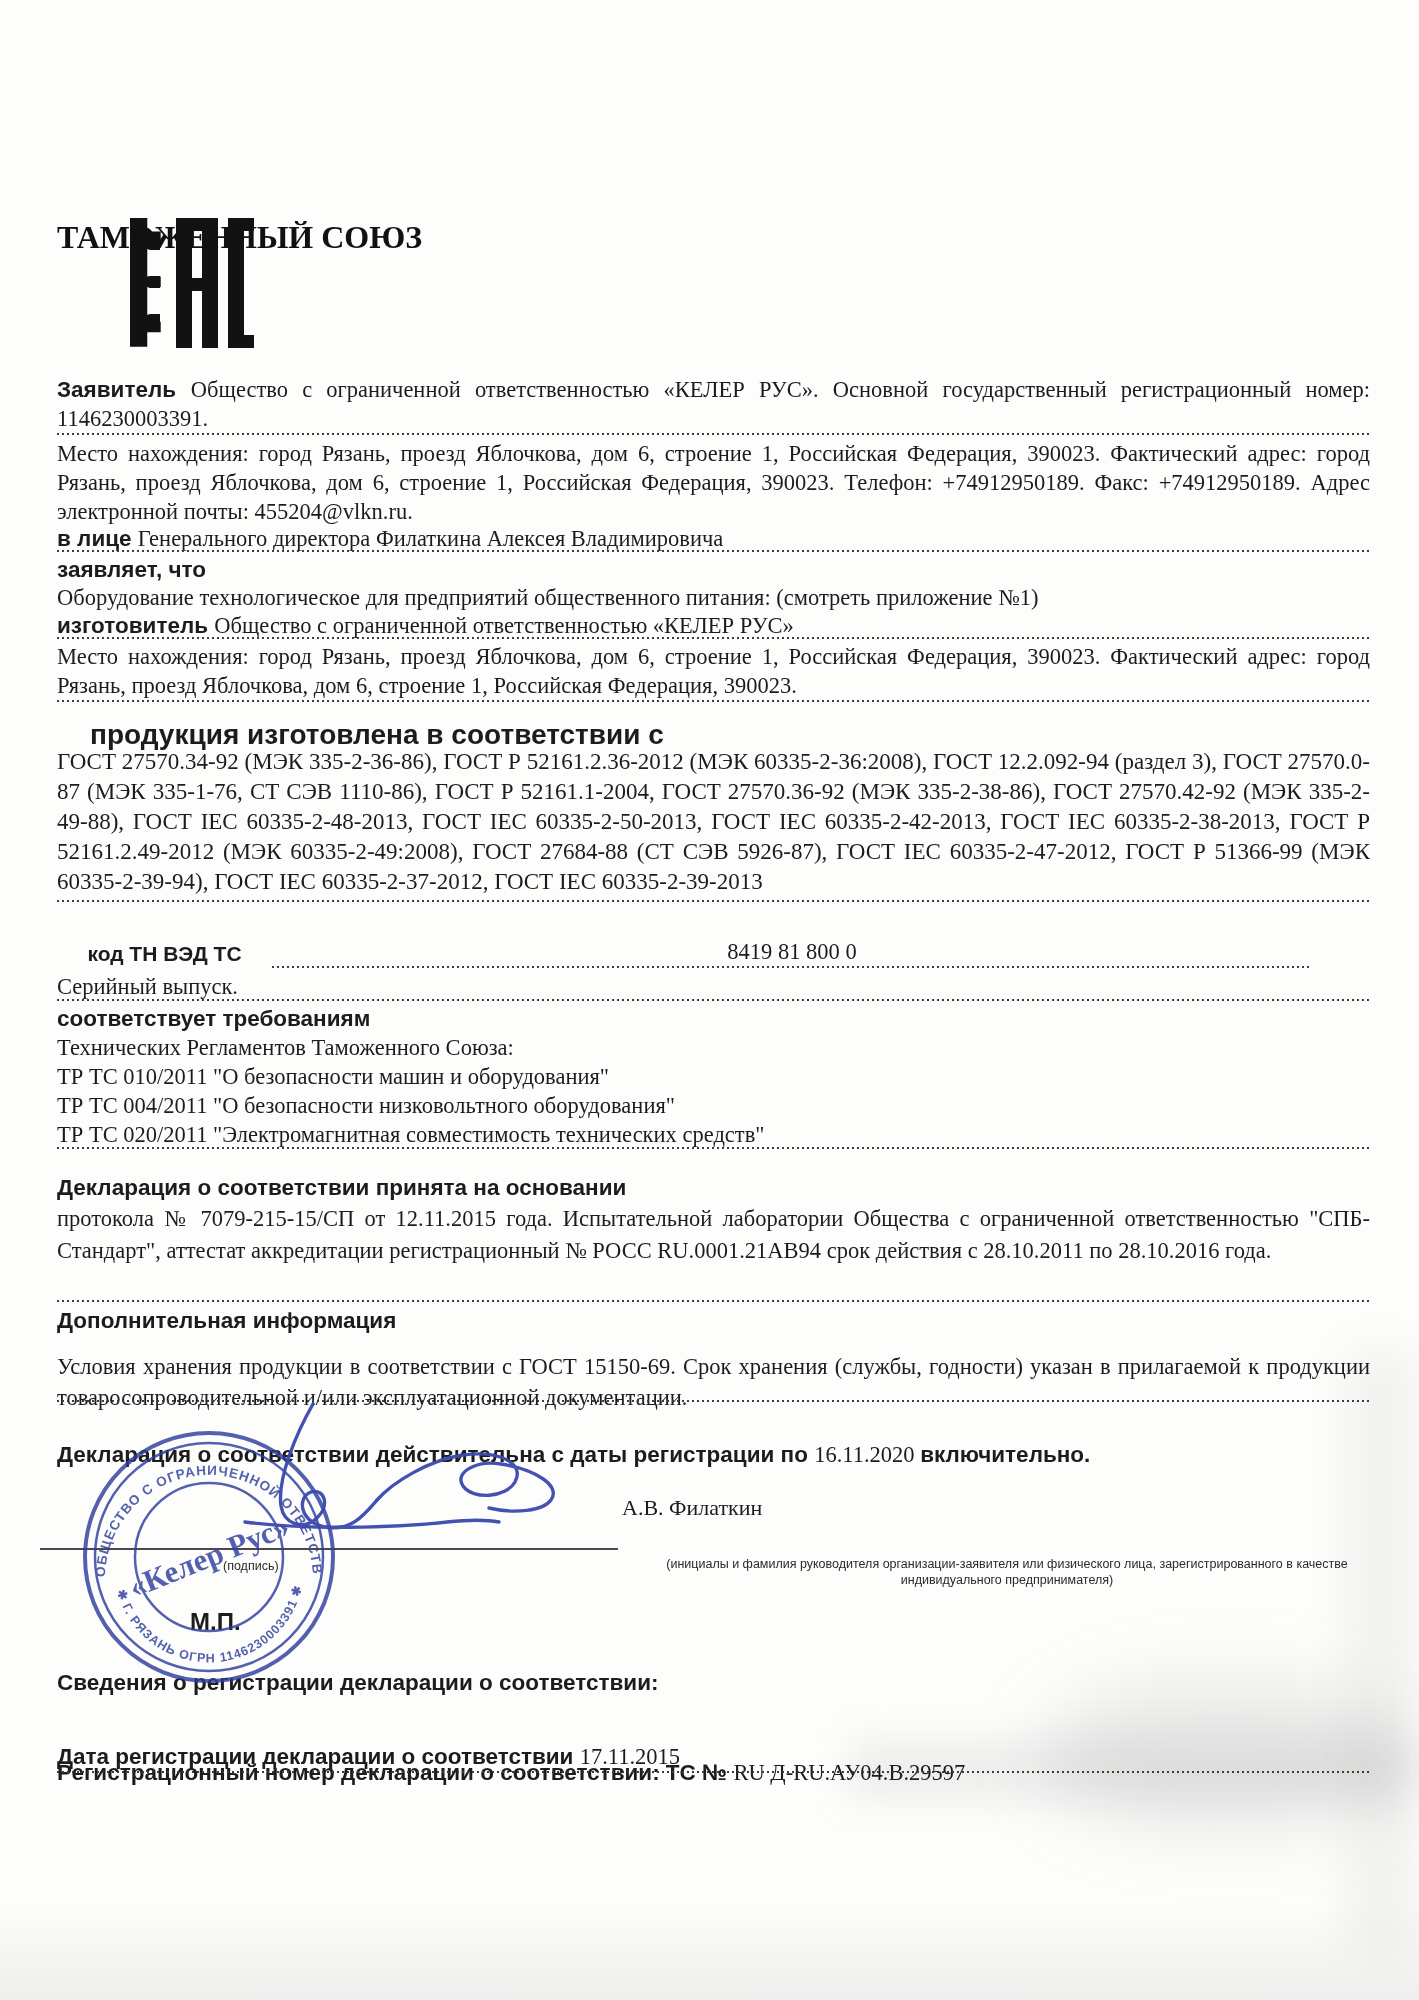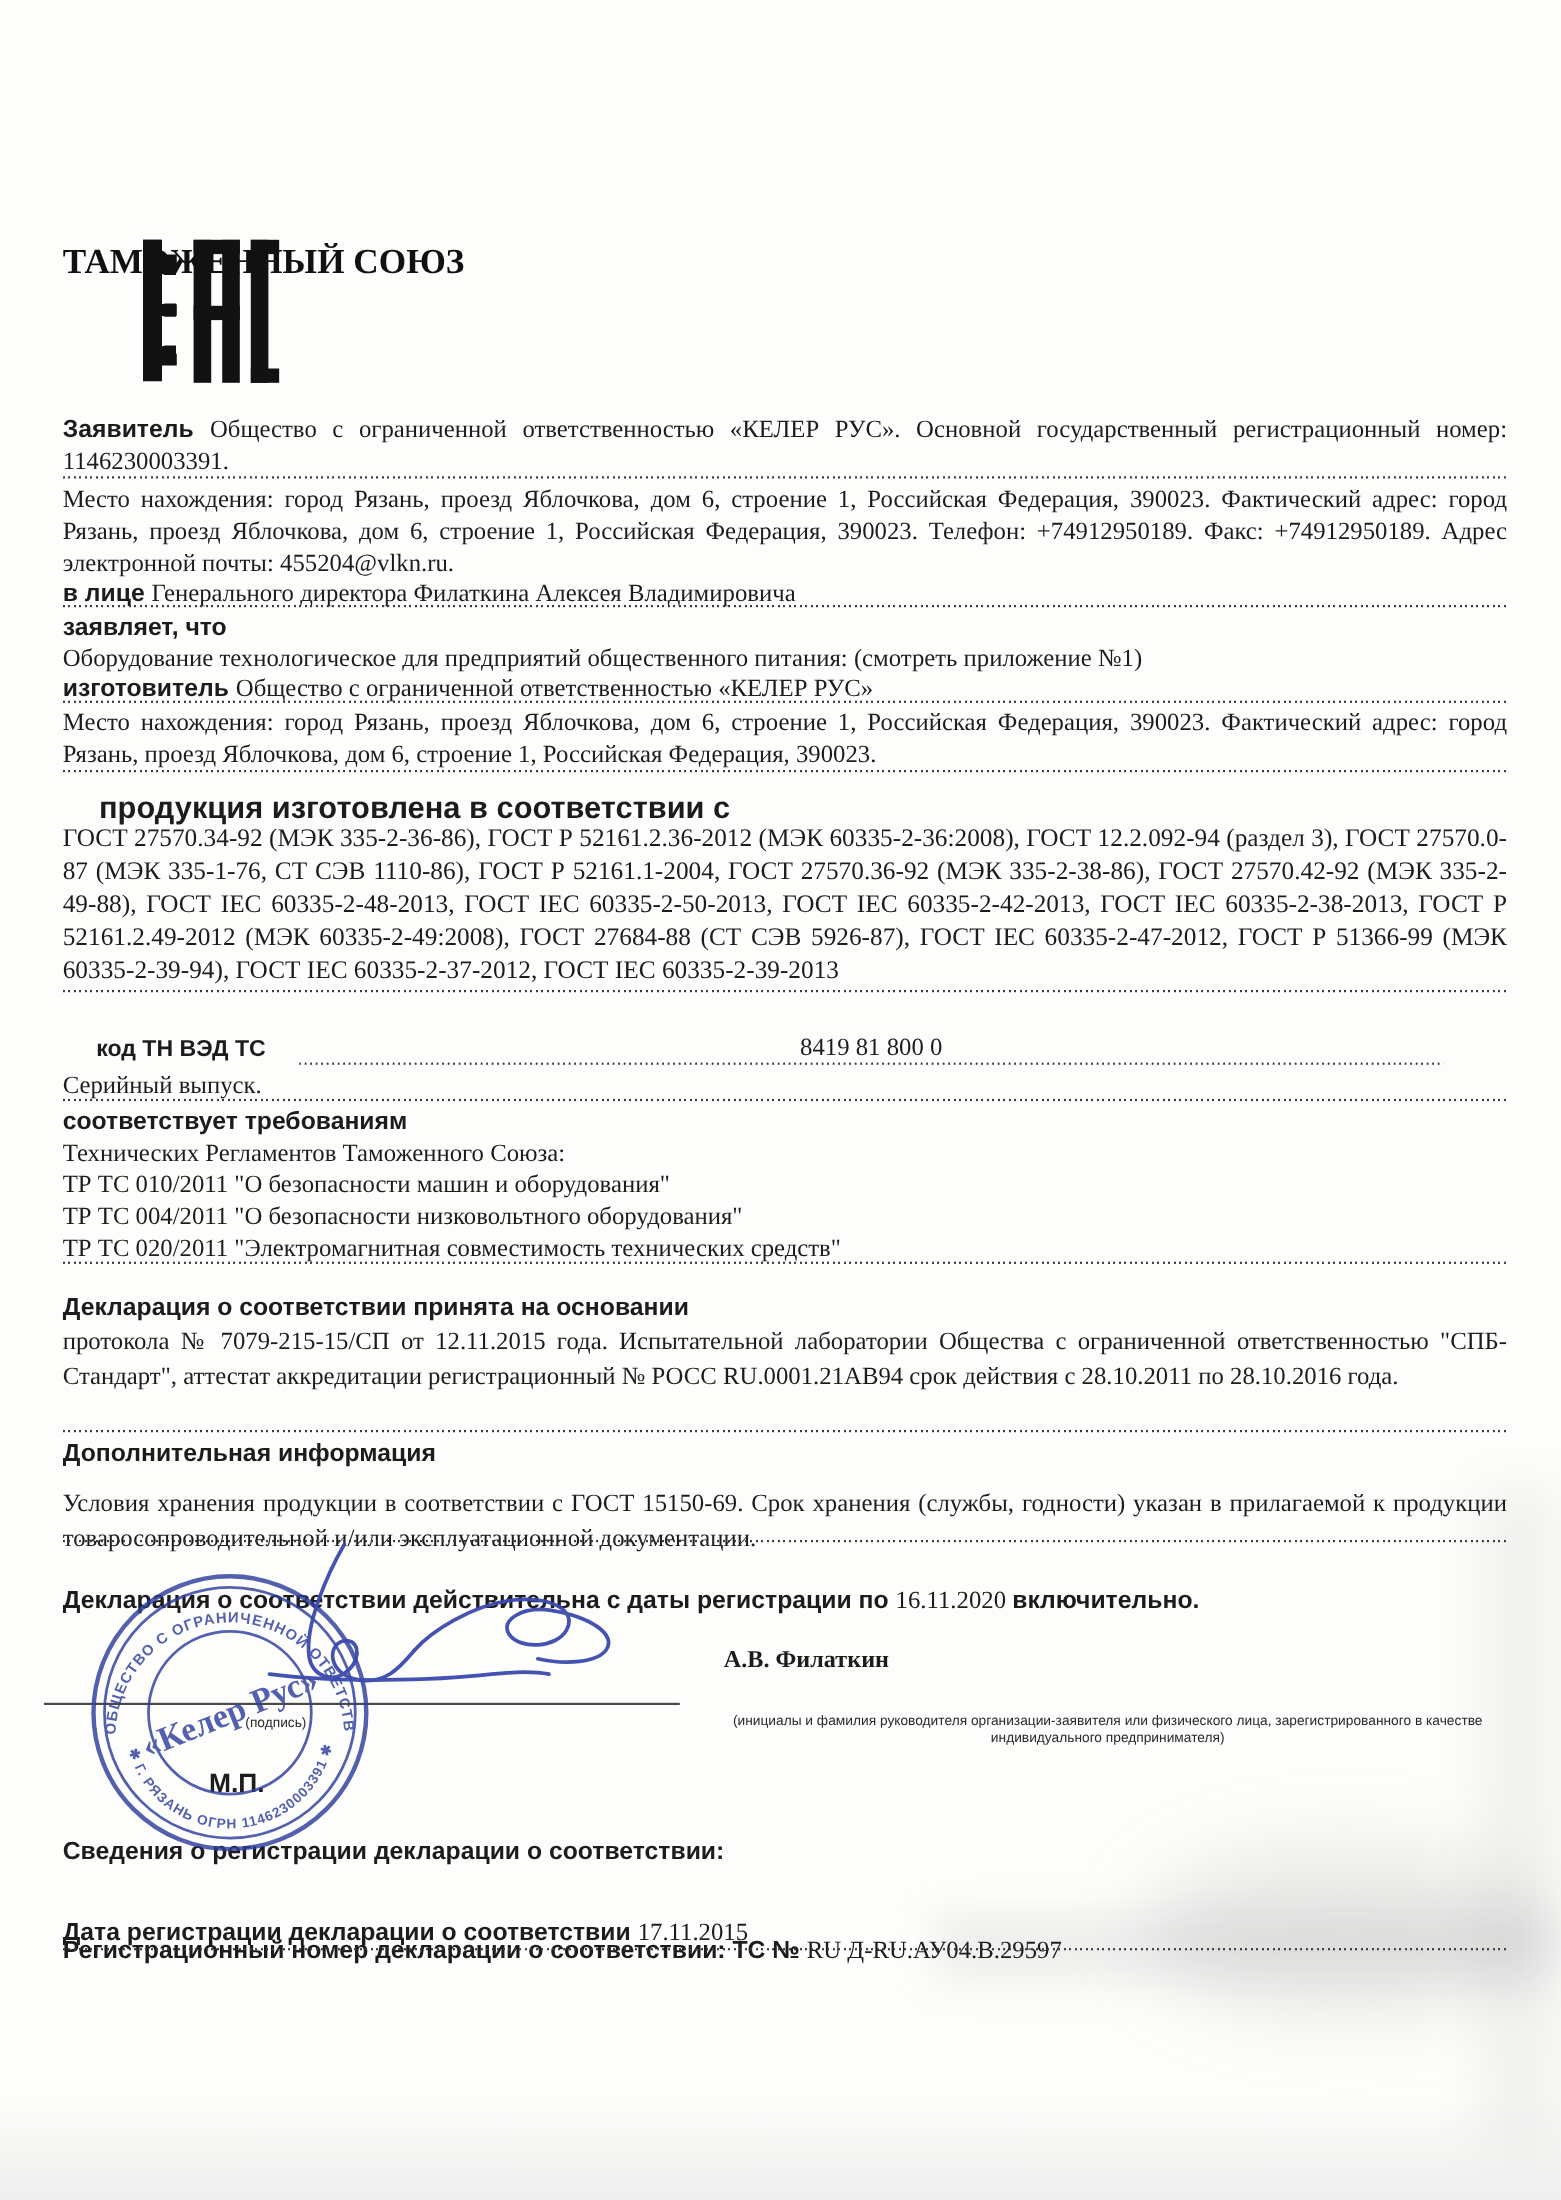--- a/index.html
+++ b/index.html
@@ -122,21 +122,21 @@
   </div>
   <div class="line" style="top:1742px;">
     <span class="bl">Дата регистрации декларации о соответствии </span>
     <span> 17.11.2015</span>
   </div>
   <div class="dotabs" style="top:1771px;"></div>
 </div>
 
 <div class="abs" style="left:40px;top:1548px;width:578px;height:2px;background:#4a4a4a;"></div>
 <div class="abs smallprint" style="left:188px;top:1558px;">(подпись)</div>
-<div class="abs serif" style="left:658px;top:1495px;font-size:22px;font-weight:bold;">А.В. Филаткин</div>
+<div class="abs serif" style="left:622px;top:1495px;font-size:22px;">А.В. Филаткин</div>
 <div class="abs smallprint" style="left:622px;top:1556px;width:700px;">(инициалы и фамилия руководителя организации-заявителя или физического лица, зарегистрированного в качестве индивидуального предпринимателя)</div>
 <div class="abs bl" style="left:190px;top:1608px;font-size:24px;">М.П.</div>
 
 <div class="abs" style="left:79px;top:1427px;width:260px;height:260px;opacity:.82;">
   <svg width="260" height="260" viewBox="0 0 260 260">
     <defs>
       <path id="arcTop" d="M 26,152 A 104,104 0 1 1 234,152"></path>
       <path id="arcBottom" d="M 38,164 A 95,95 0 0 0 222,164"></path>
     </defs>
     <g fill="none" stroke="#2e3e9e">

